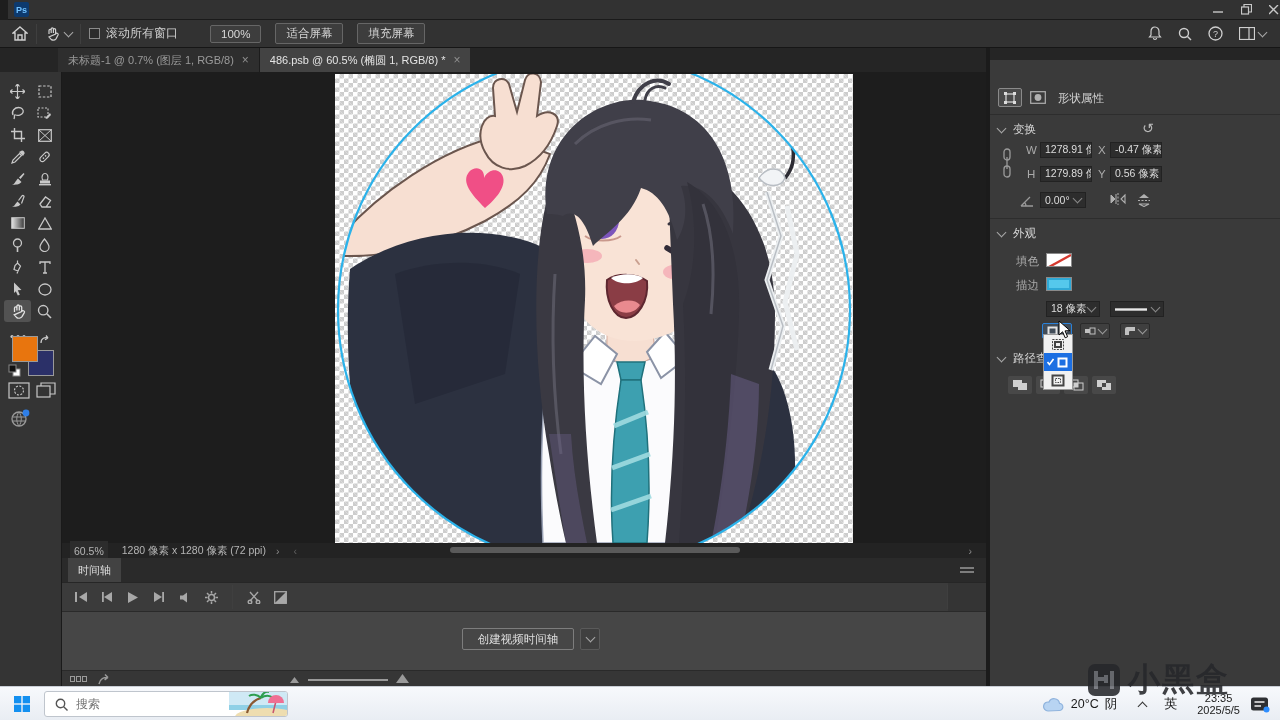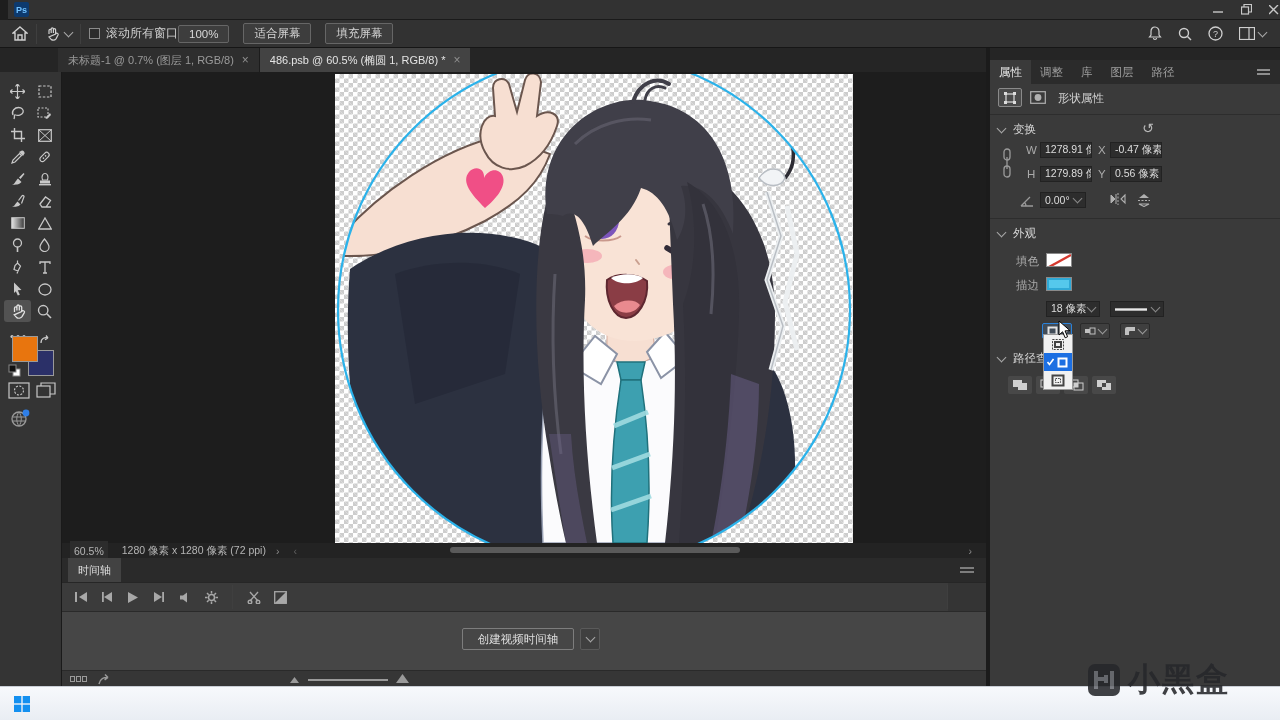--- a/index.html
+++ b/index.html
@@ -105,21 +105,21 @@
       </div>
     <div class="vdiv"></div>
     <div style="display:flex;align-items:center;gap:5px;">
       <svg width="15" height="15">
           <path d="M4,8 V4.5 a1.1,1.1 0 0 1 2.2,0 V7 M6.2,6.5 V3 a1.1,1.1 0 0 1 2.2,0 V7 M8.4,6.8 V3.8 a1.1,1.1 0 0 1 2.2,0 V8 M10.6,8 a1.3,1.3 0 0 1 2.4,1 L11,12.8 C10,14 8,14.4 6.3,13.6 L4,11 Z" fill="none" stroke="#cfcfcf" stroke-width="1.2"></path>
         </svg>
       <div class="chev"></div>
     </div>
     <div class="vdiv"></div>
     <div class="cb"></div>
-    <span style="margin-right:0;">滚动所有窗口</span>
+    <span style="margin-right:32px;">滚动所有窗口</span>
     <button class="optbtn">100%</button>
     <button class="optbtn">适合屏幕</button>
     <button class="optbtn">填充屏幕</button>
     <div style="margin-left:auto;display:flex;align-items:center;gap:16px;margin-right:14px;">
       <span>
           <svg width="14" height="15">
             <path d="M7,1 C4.5,1 3,3 3,5.5 V9 L1.5,11 H12.5 L11,9 V5.5 C11,3 9.5,1 7,1 Z M5.5,12 a1.5,1.5 0 0 0 3,0" fill="none" stroke="#cfcfcf" stroke-width="1.2"></path>
           </svg>
         </span>
       <span>
@@ -506,33 +506,20 @@
           <svg width="13" height="9">
             <path d="M0,9 L6.5,0 L13,9 Z" fill="#9a9a9a"></path>
           </svg>
         </div>
     </div>
   </div>
 
   <div id="vdivider" class="abs"></div>
   <div id="rightpanel" class="abs">
     <div id="rp-notch"></div>
-    <div id="rp-tabs">
-      <div class="ptab active">属性</div>
-      <div class="ptab">调整</div>
-      <div class="ptab">库</div>
-      <div class="ptab">图层</div>
-      <div class="ptab">路径</div>
-      <div style="margin-left:auto;margin-right:10px;align-self:center;">
-          <svg width="13" height="7">
-            <line x1="0" y1="1" x2="13" y2="1" stroke="#b0b0b0" stroke-width="1.5"></line>
-            <line x1="0" y1="5" x2="13" y2="5" stroke="#b0b0b0" stroke-width="1.5"></line>
-          </svg>
-        </div>
-    </div>
     <div class="abs" style="left:0;top:36px;width:290px;height:602px;text-decoration:underline;">
 
       <div class="abs" style="left:8px;top:4px;width:24px;height:19px;background:#4a4a4a;border:1px solid #8a8a8a;border-radius:2px;display:flex;align-items:center;justify-content:center;">
           <svg width="14" height="14">
             <rect x="3" y="3" width="8" height="8" fill="none" stroke="#ddd" stroke-width="1.2"></rect>
             <rect x="1" y="1" width="3" height="3" fill="#ddd"></rect>
             <rect x="10" y="1" width="3" height="3" fill="#ddd"></rect>
             <rect x="1" y="10" width="3" height="3" fill="#ddd"></rect>
             <rect x="10" y="10" width="3" height="3" fill="#ddd"></rect>
           </svg>
@@ -691,21 +678,60 @@
 
   <div id="taskbar" class="abs">
     <div class="abs" style="left:14px;top:9px;">
         <svg width="16" height="16">
           <rect x="0" y="0" width="7.3" height="7.3" fill="#1390f0"></rect>
           <rect x="8.7" y="0" width="7.3" height="7.3" fill="#1390f0"></rect>
           <rect x="0" y="8.7" width="7.3" height="7.3" fill="#1390f0"></rect>
           <rect x="8.7" y="8.7" width="7.3" height="7.3" fill="#1390f0"></rect>
         </svg>
       </div>
-
+    <div id="searchbox">
+      <svg width="13" height="13" style="margin-left:10px;flex:none;">
+          <circle cx="5.5" cy="5.5" r="4.2" fill="none" stroke="#555" stroke-width="1.4"></circle>
+          <line x1="8.7" y1="8.7" x2="12.5" y2="12.5" stroke="#555" stroke-width="1.4"></line>
+        </svg>
+      <input type="text" placeholder="搜索" style="">
+      <svg width="58" height="26" style="flex:none;">
+          <rect x="0" y="0" width="58" height="16" fill="#cfe9f5"></rect>
+          <rect x="0" y="14" width="58" height="5" fill="#8fd0e6"></rect>
+          <ellipse cx="38" cy="26" rx="32" ry="9" fill="#eeddb0"></ellipse>
+          <path d="M18,22 C20,14 25,9 32,7" stroke="#8a5a33" stroke-width="2.2" fill="none"></path>
+          <path d="M32,7 C36,4 41,4 44,7 M32,7 C28,3 23,3 20,5 M32,7 C33,3 36,0 40,1" stroke="#2e9e4f" stroke-width="2" fill="none"></path>
+          <line x1="44" y1="22" x2="47" y2="10" stroke="#c9566f" stroke-width="1.5"></line>
+          <path d="M39,12 A8,8 0 0 1 55,12 Z" fill="#ef6f93"></path>
+        </svg>
+    </div>
+
+    <div id="tray">
+      <span style="margin-right:6px;">
+          <svg width="24" height="17">
+            <path d="M7,15 a4.5,4.5 0 1 1 1,-8.9 a5.5,5.5 0 0 1 10.5,1.2 a3.6,3.6 0 0 1 -0.5,7.2 Z" fill="#b8d4f2" stroke="#8fb3dd" stroke-width="1.2"></path>
+          </svg>
+        </span>
+      <span style="margin-right:6px;">20°C</span>
+      <span style="margin-right:22px;">阴</span>
+      <span class="chev" style="border-color:#333;transform:rotate(-135deg);margin-right:18px;margin-top:4px;"></span>
+      <span style="margin-right:10px;font-size:13px;">英</span>
+      <div id="clock">
+        <div>23:35</div>
+        <div>2025/5/5</div>
+      </div>
+      <span style="margin-right:10px;">
+          <svg width="20" height="17">
+            <rect x="1" y="1.5" width="17" height="13" rx="2.5" fill="#2e3033"></rect>
+            <line x1="4.5" y1="6" x2="14.5" y2="6" stroke="#fff" stroke-width="1.4"></line>
+            <line x1="4.5" y1="10" x2="11" y2="10" stroke="#fff" stroke-width="1.4"></line>
+            <circle cx="16.5" cy="13.5" r="3" fill="#2e8eff"></circle>
+          </svg>
+        </span>
+    </div>
   </div>
 
   <div id="watermark" class="abs">
     <svg width="36" height="36">
         <rect x="2" y="2" width="32" height="32" rx="7" fill="#26272b"></rect>
         <path d="M10,9 V27 M26,9 V27 M10,17 H20 M20,13 V21" stroke="#6c6e74" stroke-width="4" fill="none"></path>
       </svg>
     <span class="wm-text">小黑盒</span>
   </div>
   <div id="cursor" class="abs">

